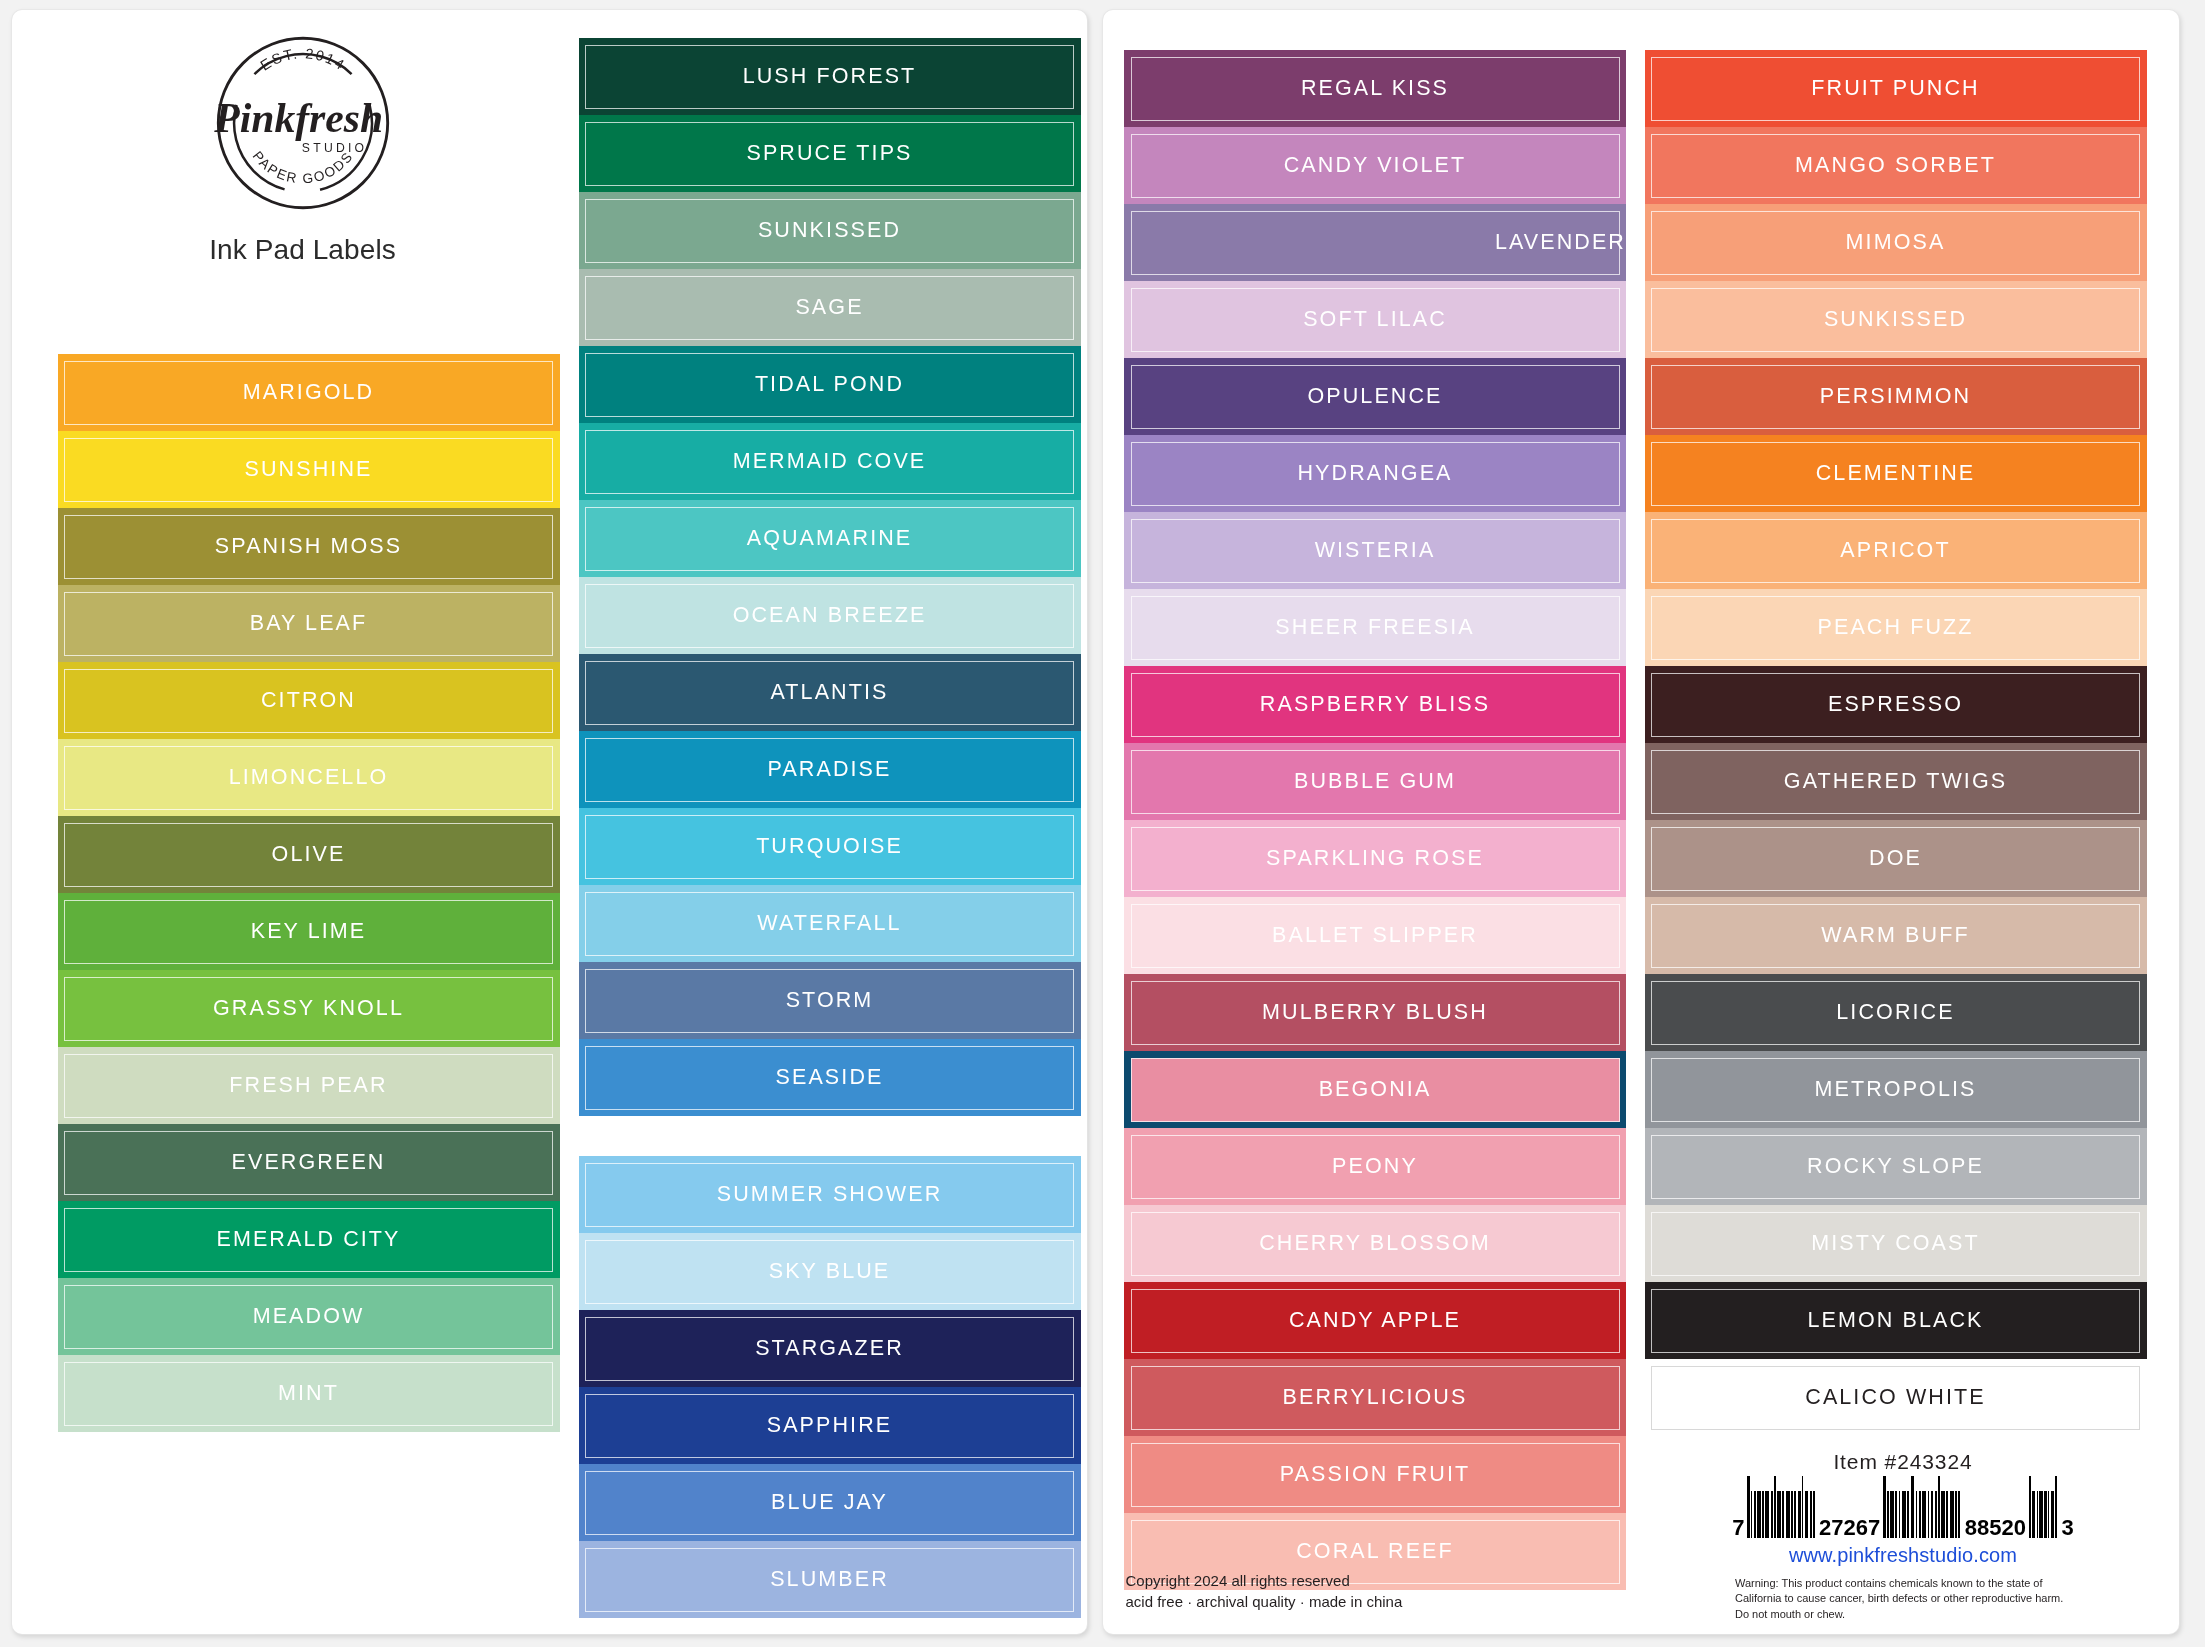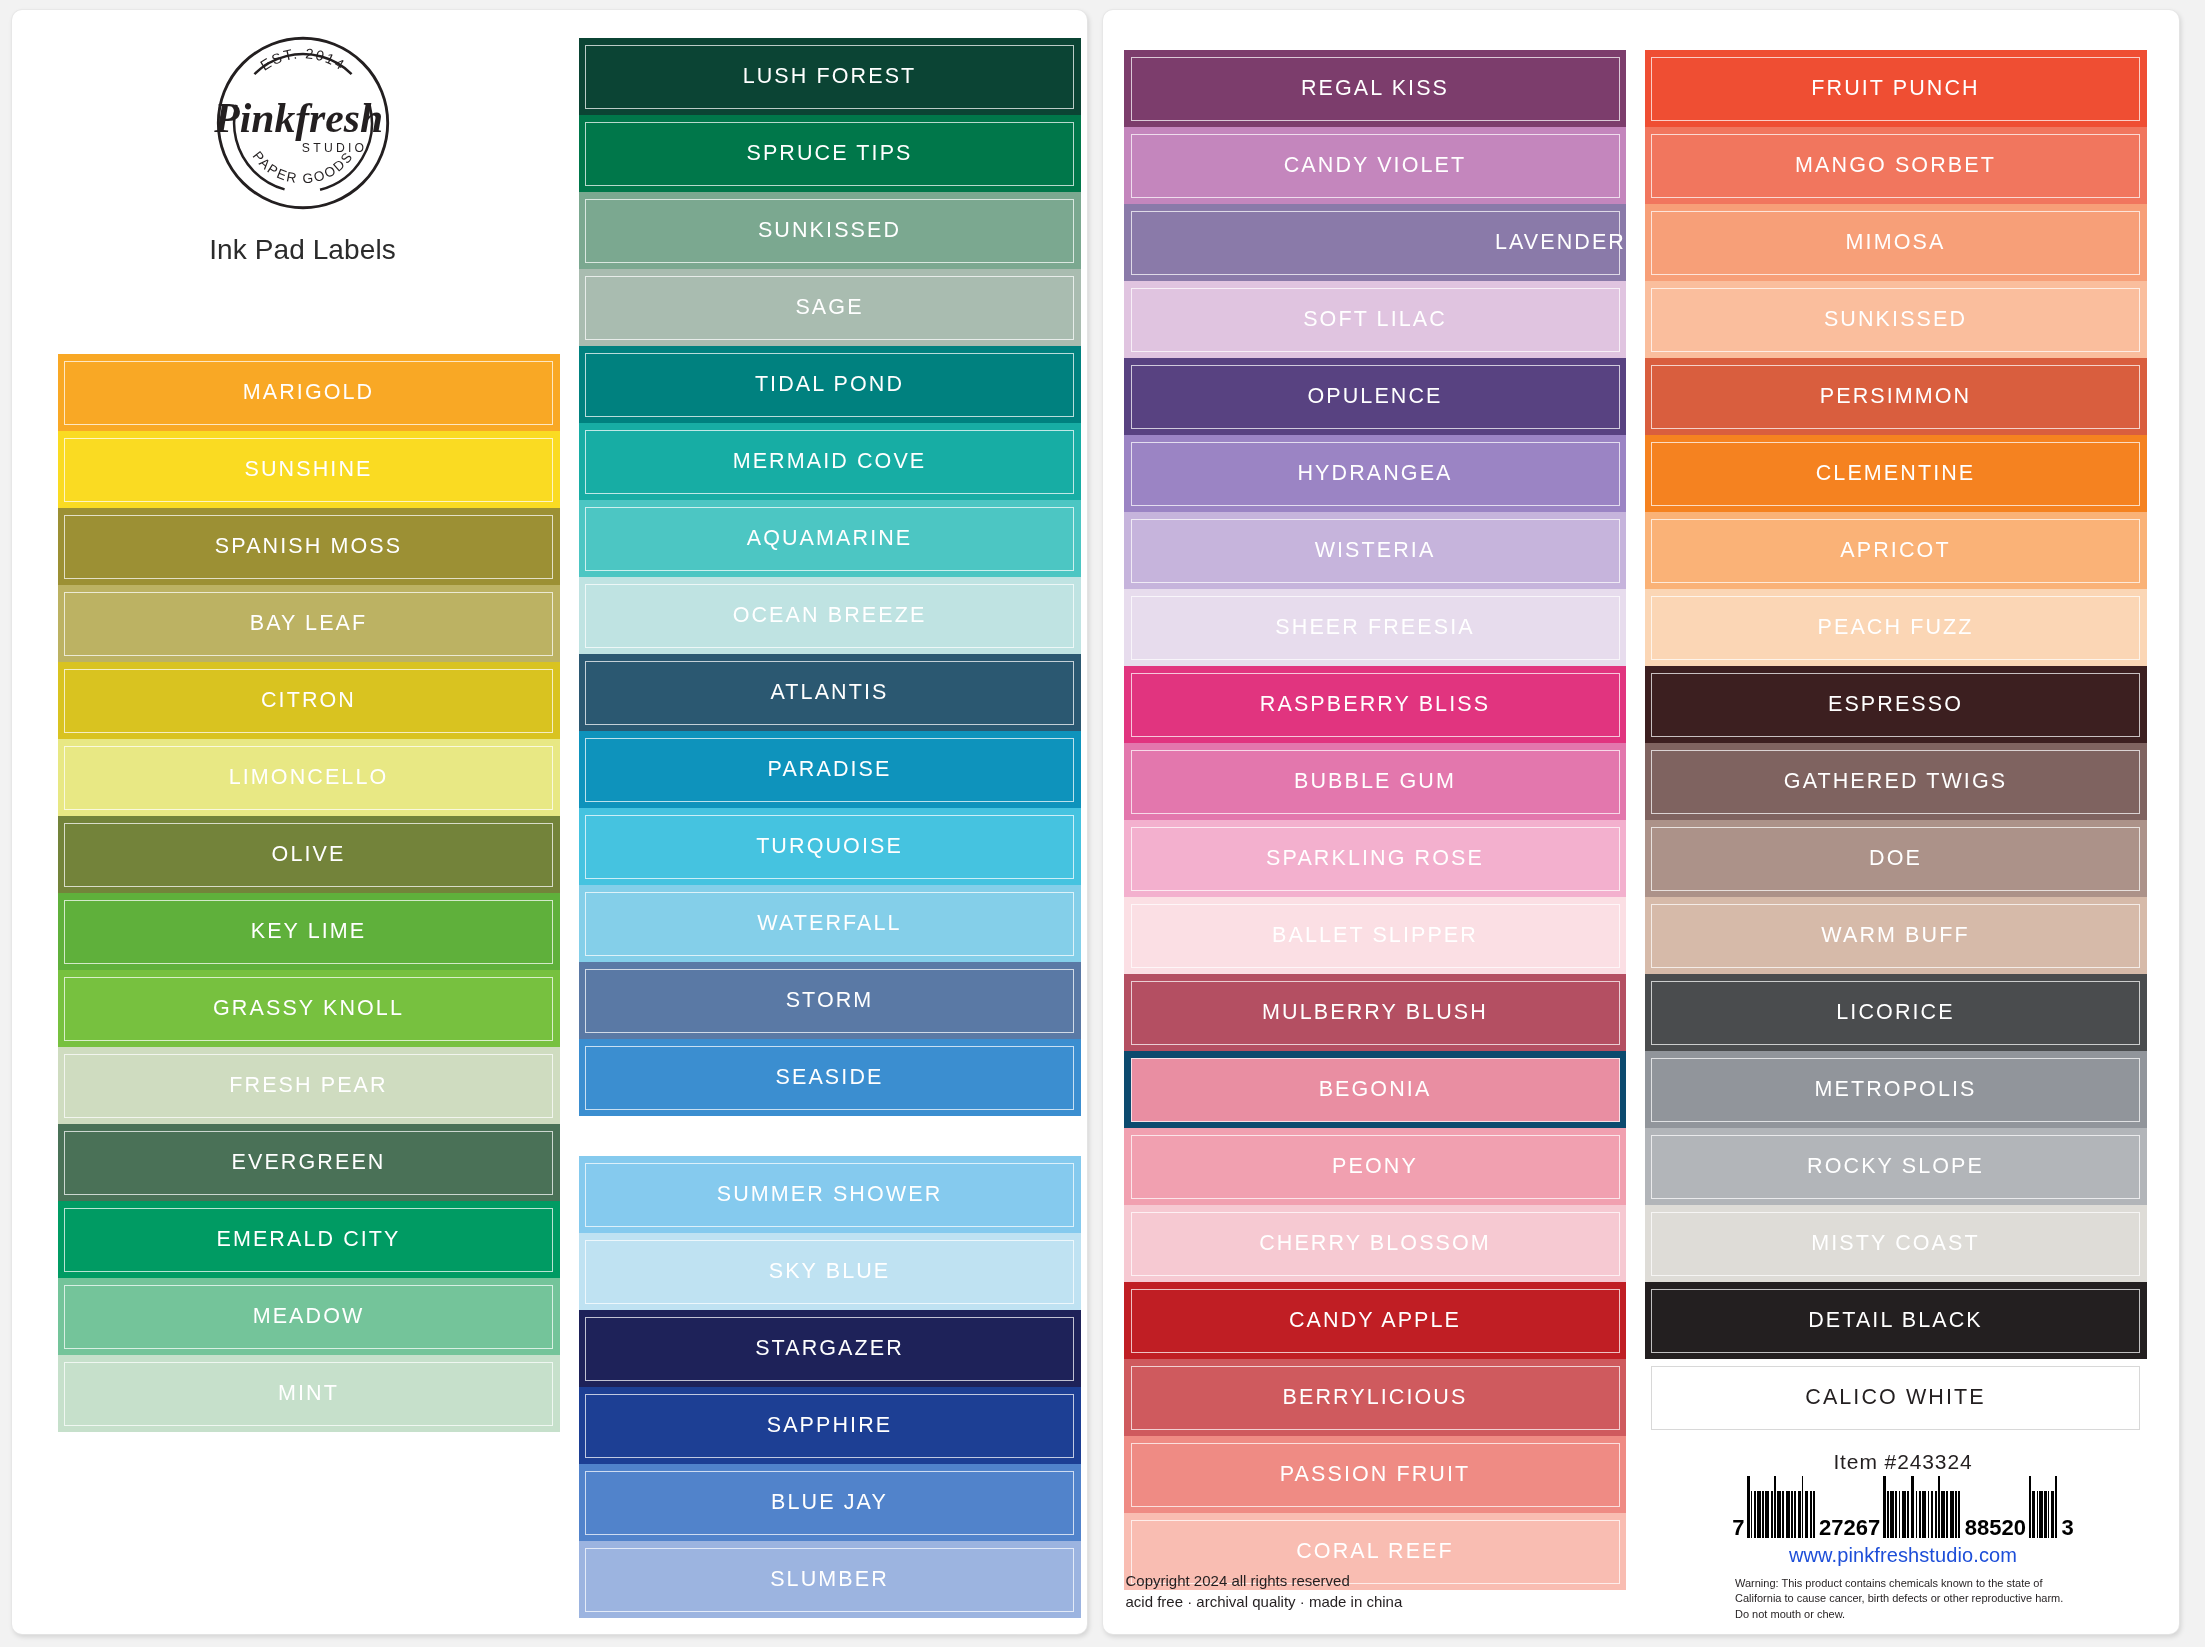--- a/index.html
+++ b/index.html
@@ -438,21 +438,21 @@
           <div class="swatch" style="background: rgb(178, 181, 185);">
             <span class="frame" style="background: rgb(178, 181, 185);"></span>
             <span class="txt">ROCKY SLOPE</span>
           </div>
           <div class="swatch" style="background: rgb(222, 220, 215);">
             <span class="frame" style="background: rgb(222, 220, 215);"></span>
             <span class="txt">MISTY COAST</span>
           </div>
           <div class="swatch" style="background: rgb(35, 31, 32);">
             <span class="frame" style="background: rgb(35, 31, 32);"></span>
-            <span class="txt">DETAIL BLACK</span>
+            <span class="txt">LEMON BLACK</span>
           </div>
           <div class="swatch light" style="background: rgb(255, 255, 255);">
             <span class="frame" style="background: rgb(255, 255, 255);"></span>
             <span class="txt">CALICO WHITE</span>
           </div>
         </div>
 
       <div class="copyright">
         <div>Copyright 2024 all rights reserved</div>
         <div>acid free · archival quality · made in china</div>

